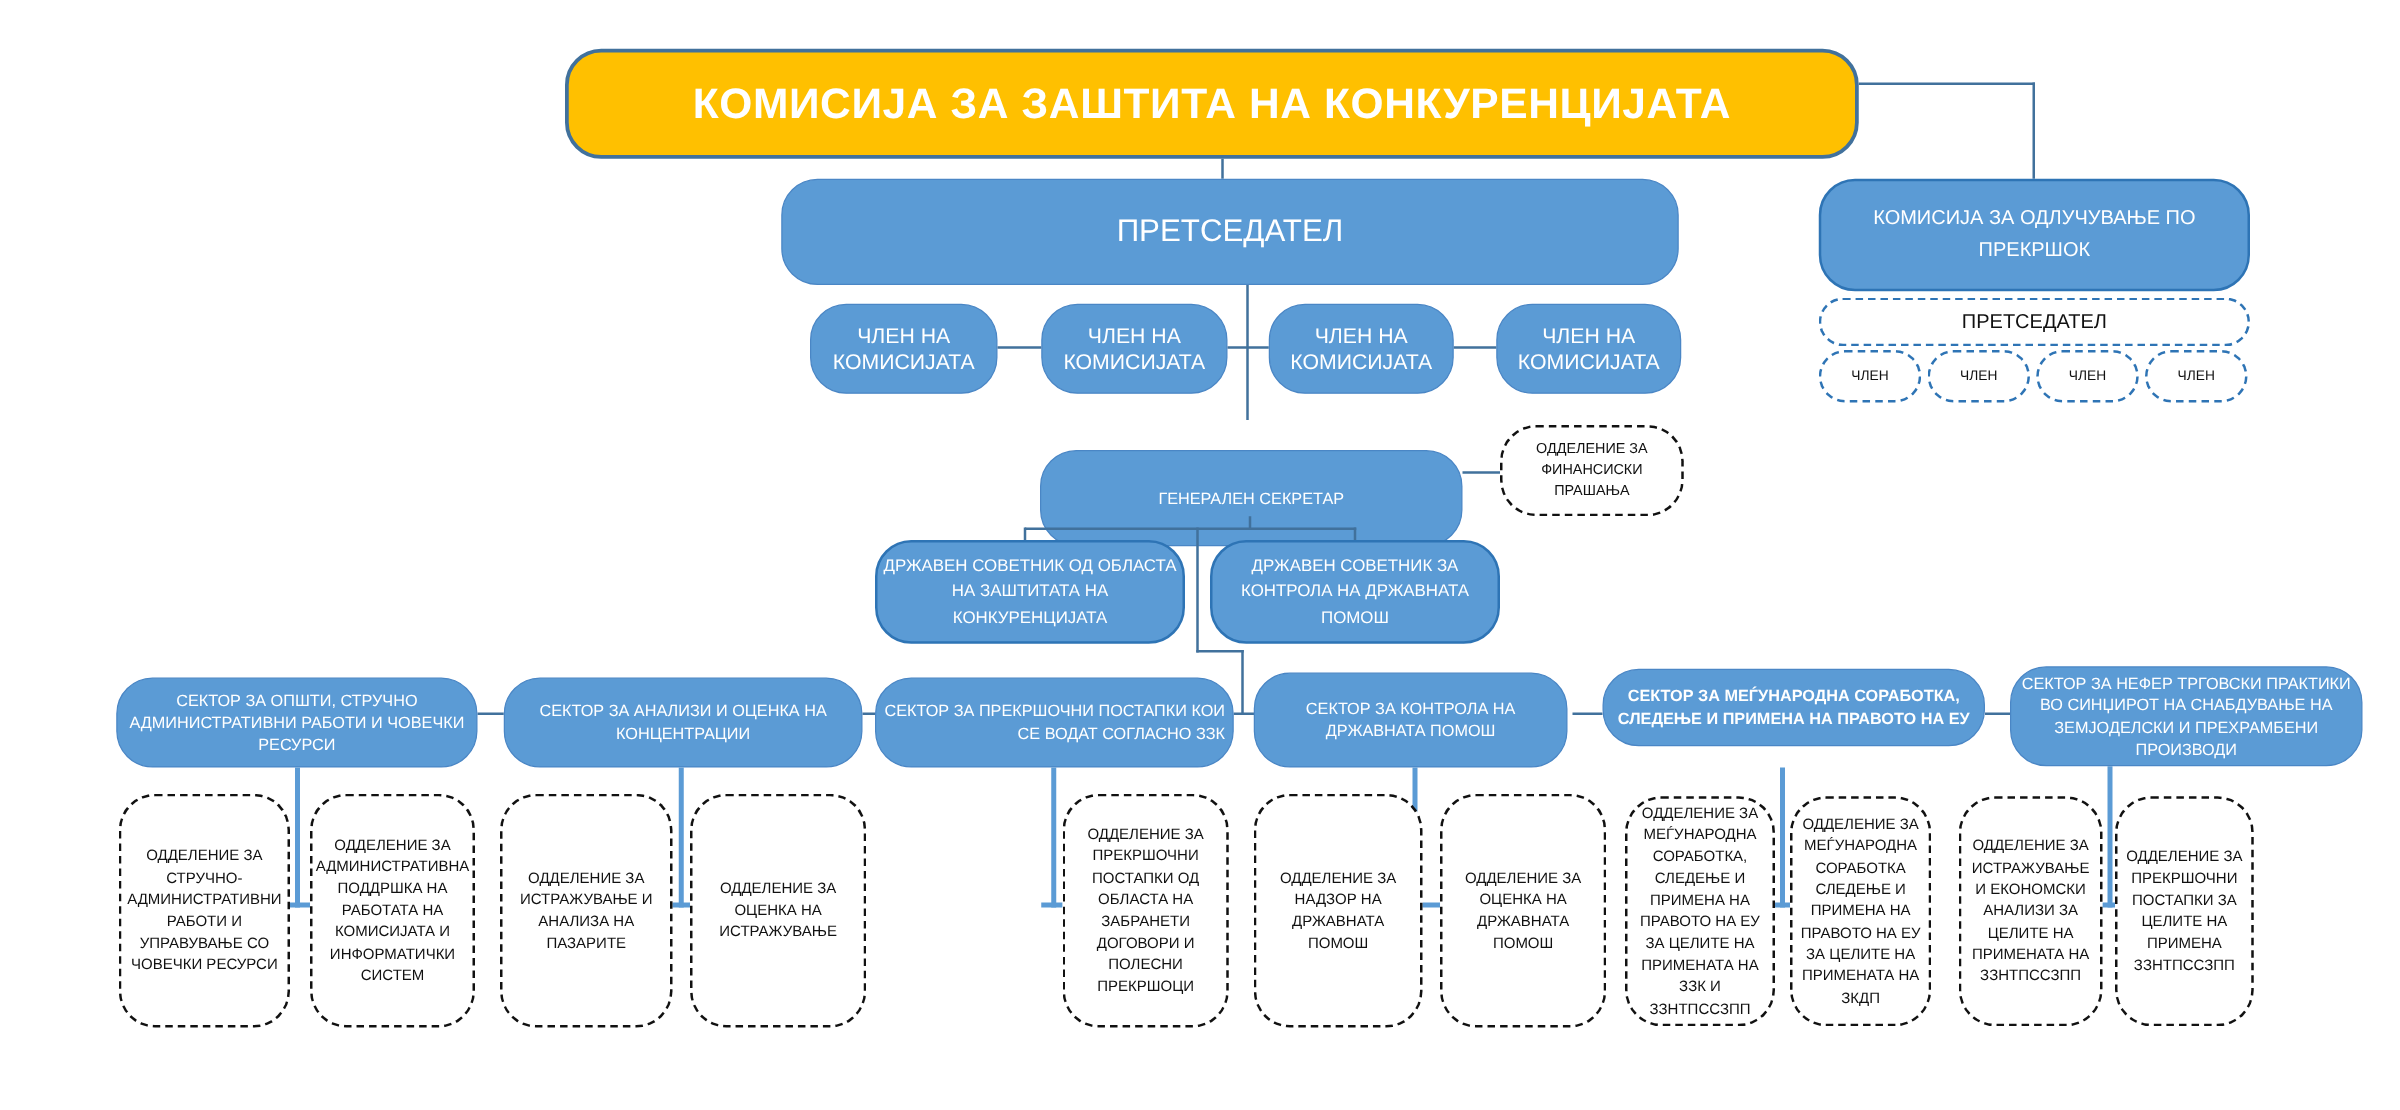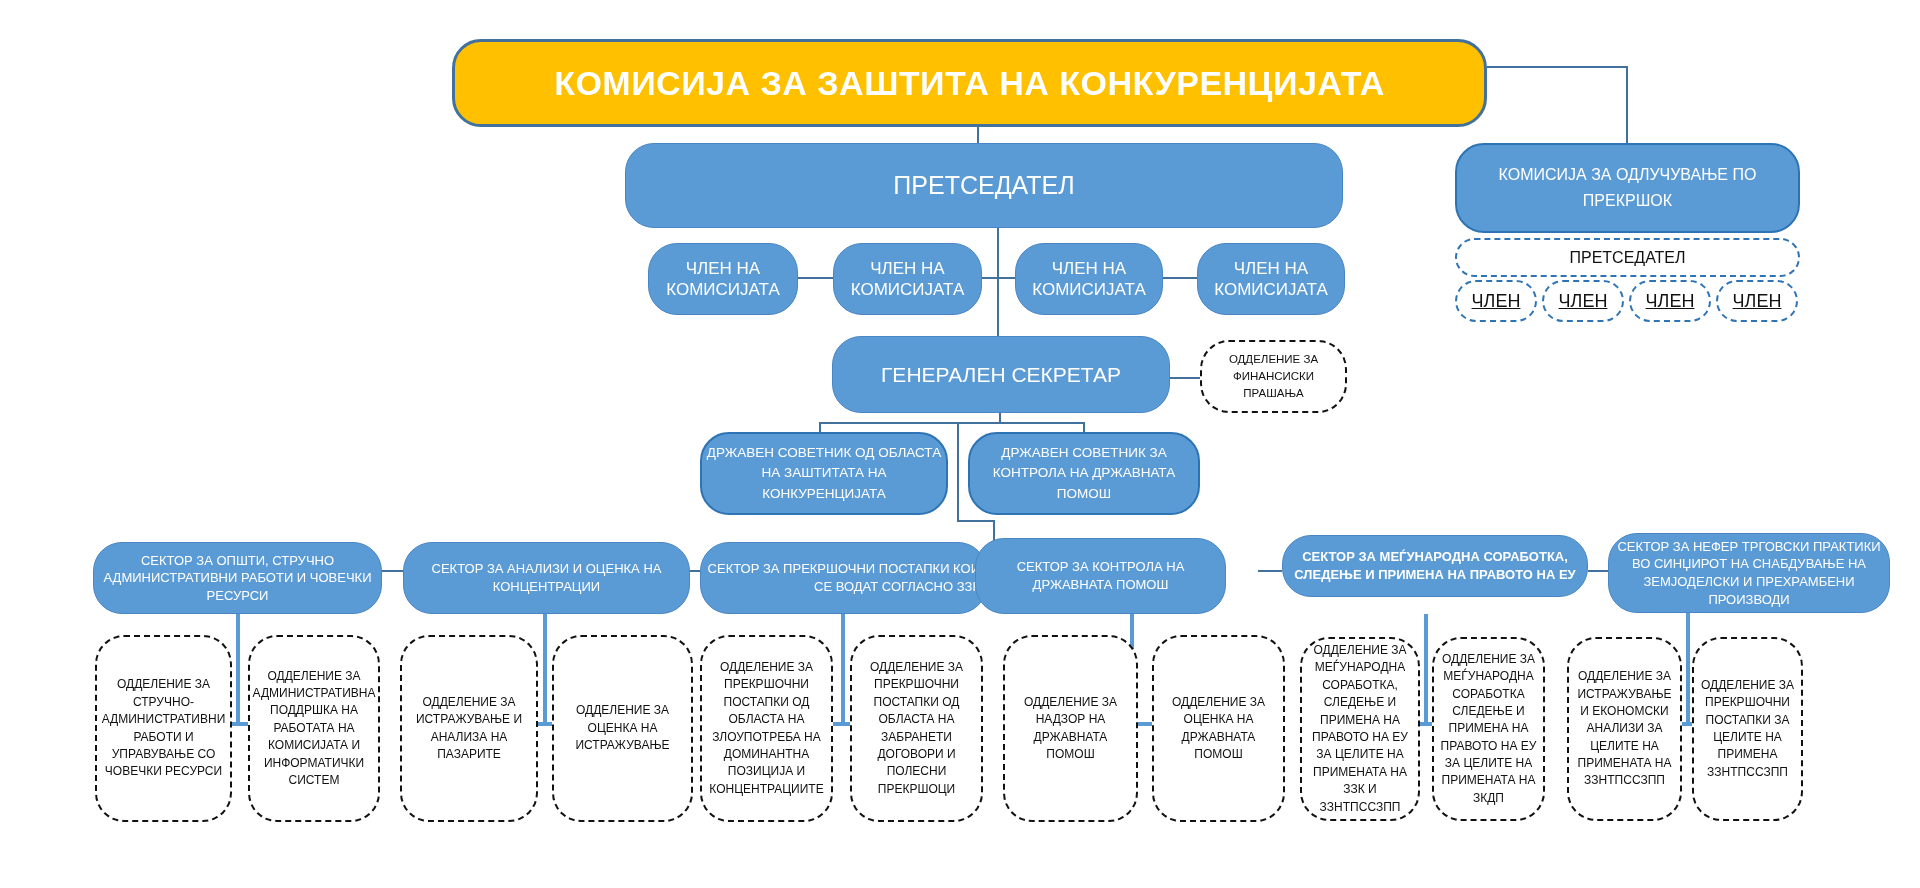--- a/index.html
+++ b/index.html
@@ -5,29 +5,29 @@
   html,body{margin:0;padding:0;background:#ffffff;}
   #canvas{position:relative;width:1920px;height:888px;background:#ffffff;overflow:hidden;
           font-family:"Liberation Sans",sans-serif;}
   .box{position:absolute;display:flex;align-items:center;justify-content:center;
        text-align:center;box-sizing:border-box;border-radius:29px;}
   .blue{background:#5B9BD5;color:#ffffff;border:1px solid #4a86c5;}
   .root{background:#FFC000;color:#ffffff;border:3px solid #41719C;
         font-weight:bold;font-size:34px;letter-spacing:.5px;}
   .president{font-size:25px;}
   .member{font-size:17px;line-height:1.25;}
-  .gensec{font-size:21px;}
+  .gensec{font-size:13px;margin-top:24px;}
   .advisor{font-size:13.5px;line-height:1.5;border:2px solid #2E74B5;padding:2px 4px;}
   .sector{font-size:13px;line-height:1.35;padding:2px 6px;}
   .dashed{background:#ffffff;color:#111111;border:2px dashed #111111;
           font-size:12px;line-height:1.45;padding:4px 3px;}
   .rc-title{font-size:16px;line-height:1.6;border:2px solid #2E74B5;padding:2px 14px;}
   .rc-dash{background:#ffffff;color:#111111;border:2px dashed #2E74B5;}
   .rc-pres{font-size:16px;}
-  .rc-member{font-size:18px;text-decoration:underline;}
+  .rc-member{font-size:11px;}
   .fin{font-size:11.5px;line-height:1.5;}
   .line{position:absolute;background:#41719C;}
   .tline{position:absolute;background:#5B9BD5;}
 </style>
 </head>
 <body>
 
 <div id="canvas">
 
   <div class="box root" style="left:452px;top:39px;width:1035px;height:88px;">КОМИСИЈА ЗА ЗАШТИТА НА КОНКУРЕНЦИЈАТА</div>
@@ -74,42 +74,41 @@
   <div class="line" style="left:987px;top:570px;width:20px;height:2px;"></div>
 
   <div class="line" style="left:382px;top:570px;width:21px;height:2px;"></div>
   <div class="line" style="left:690px;top:570px;width:10px;height:2px;"></div>
   <div class="line" style="left:1258px;top:570px;width:24px;height:2px;"></div>
   <div class="line" style="left:1588px;top:570px;width:20px;height:2px;"></div>
 
   <div class="box blue sector" style="left:93px;top:542px;width:289px;height:72px;">СЕКТОР ЗА ОПШТИ, СТРУЧНО АДМИНИСТРАТИВНИ РАБОТИ И ЧОВЕЧКИ РЕСУРСИ</div>
   <div class="box blue sector" style="left:403px;top:542px;width:287px;height:72px;">СЕКТОР ЗА АНАЛИЗИ И ОЦЕНКА НА КОНЦЕНТРАЦИИ</div>
   <div class="box blue sector" style="left:700px;top:542px;width:287px;height:72px;text-align:right;">СЕКТОР ЗА ПРЕКРШОЧНИ ПОСТАПКИ КОИ СЕ ВОДАТ СОГЛАСНО ЗЗК</div>
-  <div class="box blue sector" style="left:975px;top:538px;width:251px;height:76px;">СЕКТОР ЗА КОНТРОЛА НА ДРЖАВНАТА ПОМОШ</div>
+  <div class="box blue sector" style="left:1003px;top:538px;width:251px;height:76px;">СЕКТОР ЗА КОНТРОЛА НА ДРЖАВНАТА ПОМОШ</div>
   <div class="box blue sector" style="left:1282px;top:535px;width:306px;height:62px;font-weight:bold;">СЕКТОР ЗА МЕЃУНАРОДНА СОРАБОТКА, СЛЕДЕЊЕ И ПРИМЕНА НА ПРАВОТО НА ЕУ</div>
   <div class="box blue sector" style="left:1608px;top:533px;width:282px;height:80px;">СЕКТОР ЗА НЕФЕР ТРГОВСКИ ПРАКТИКИ ВО СИНЏИРОТ НА СНАБДУВАЊЕ НА ЗЕМЈОДЕЛСКИ И ПРЕХРАМБЕНИ ПРОИЗВОДИ</div>
 
   <div class="tline" style="left:236px;top:614px;width:4px;height:112px;"></div>
   <div class="tline" style="left:543px;top:614px;width:4px;height:112px;"></div>
   <div class="tline" style="left:841px;top:614px;width:4px;height:112px;"></div>
   <div class="tline" style="left:1130px;top:614px;width:4px;height:112px;"></div>
   <div class="tline" style="left:1424px;top:614px;width:4px;height:112px;"></div>
   <div class="tline" style="left:1686px;top:613px;width:4px;height:113px;"></div>
   <div class="tline" style="left:232px;top:722px;width:16px;height:4px;"></div>
   <div class="tline" style="left:538px;top:722px;width:14px;height:4px;"></div>
   <div class="tline" style="left:833px;top:722px;width:17px;height:4px;"></div>
   <div class="tline" style="left:1138px;top:722px;width:14px;height:4px;"></div>
   <div class="tline" style="left:1420px;top:722px;width:12px;height:4px;"></div>
   <div class="tline" style="left:1682px;top:722px;width:10px;height:4px;"></div>
 
   <div class="box dashed" style="left:95px;top:635px;width:137px;height:187px;">ОДДЕЛЕНИЕ ЗА СТРУЧНО-АДМИНИСТРАТИВНИ РАБОТИ И УПРАВУВАЊЕ СО ЧОВЕЧКИ РЕСУРСИ</div>
   <div class="box dashed" style="left:248px;top:635px;width:132px;height:187px;">ОДДЕЛЕНИЕ ЗА АДМИНИСТРАТИВНА ПОДДРШКА НА РАБОТАТА НА КОМИСИЈАТА И ИНФОРМАТИЧКИ СИСТЕМ</div>
   <div class="box dashed" style="left:400px;top:635px;width:138px;height:187px;">ОДДЕЛЕНИЕ ЗА ИСТРАЖУВАЊЕ И АНАЛИЗА НА ПАЗАРИТЕ</div>
   <div class="box dashed" style="left:552px;top:635px;width:141px;height:187px;">ОДДЕЛЕНИЕ ЗА ОЦЕНКА НА ИСТРАЖУВАЊЕ</div>
-  <div class="box dashed" style="left:700px;top:635px;width:133px;height:187px;">ОДДЕЛЕНИЕ ЗА ПРЕКРШОЧНИ ПОСТАПКИ ОД ОБЛАСТА НА ЗЛОУПОТРЕБА НА ДОМИНАНТНА ПОЗИЦИЈА И КОНЦЕНТРАЦИИТЕ</div>
   <div class="box dashed" style="left:850px;top:635px;width:133px;height:187px;">ОДДЕЛЕНИЕ ЗА ПРЕКРШОЧНИ ПОСТАПКИ ОД ОБЛАСТА НА ЗАБРАНЕТИ ДОГОВОРИ И ПОЛЕСНИ ПРЕКРШОЦИ</div>
   <div class="box dashed" style="left:1003px;top:635px;width:135px;height:187px;">ОДДЕЛЕНИЕ ЗА НАДЗОР НА ДРЖАВНАТА ПОМОШ</div>
   <div class="box dashed" style="left:1152px;top:635px;width:133px;height:187px;">ОДДЕЛЕНИЕ ЗА ОЦЕНКА НА ДРЖАВНАТА ПОМОШ</div>
   <div class="box dashed" style="left:1300px;top:637px;width:120px;height:184px;">ОДДЕЛЕНИЕ ЗА МЕЃУНАРОДНА СОРАБОТКА, СЛЕДЕЊЕ И ПРИМЕНА НА ПРАВОТО НА ЕУ ЗА ЦЕЛИТЕ НА ПРИМЕНАТА НА ЗЗК И ЗЗНТПССЗПП</div>
   <div class="box dashed" style="left:1432px;top:637px;width:113px;height:184px;">ОДДЕЛЕНИЕ ЗА МЕЃУНАРОДНА СОРАБОТКА СЛЕДЕЊЕ И ПРИМЕНА НА ПРАВОТО НА ЕУ ЗА ЦЕЛИТЕ НА ПРИМЕНАТА НА ЗКДП</div>
   <div class="box dashed" style="left:1567px;top:637px;width:115px;height:184px;">ОДДЕЛЕНИЕ ЗА ИСТРАЖУВАЊЕ И ЕКОНОМСКИ АНАЛИЗИ ЗА ЦЕЛИТЕ НА ПРИМЕНАТА НА ЗЗНТПССЗПП</div>
   <div class="box dashed" style="left:1692px;top:637px;width:111px;height:184px;">ОДДЕЛЕНИЕ ЗА ПРЕКРШОЧНИ ПОСТАПКИ ЗА ЦЕЛИТЕ НА ПРИМЕНА ЗЗНТПССЗПП</div>
 
 </div>
 

